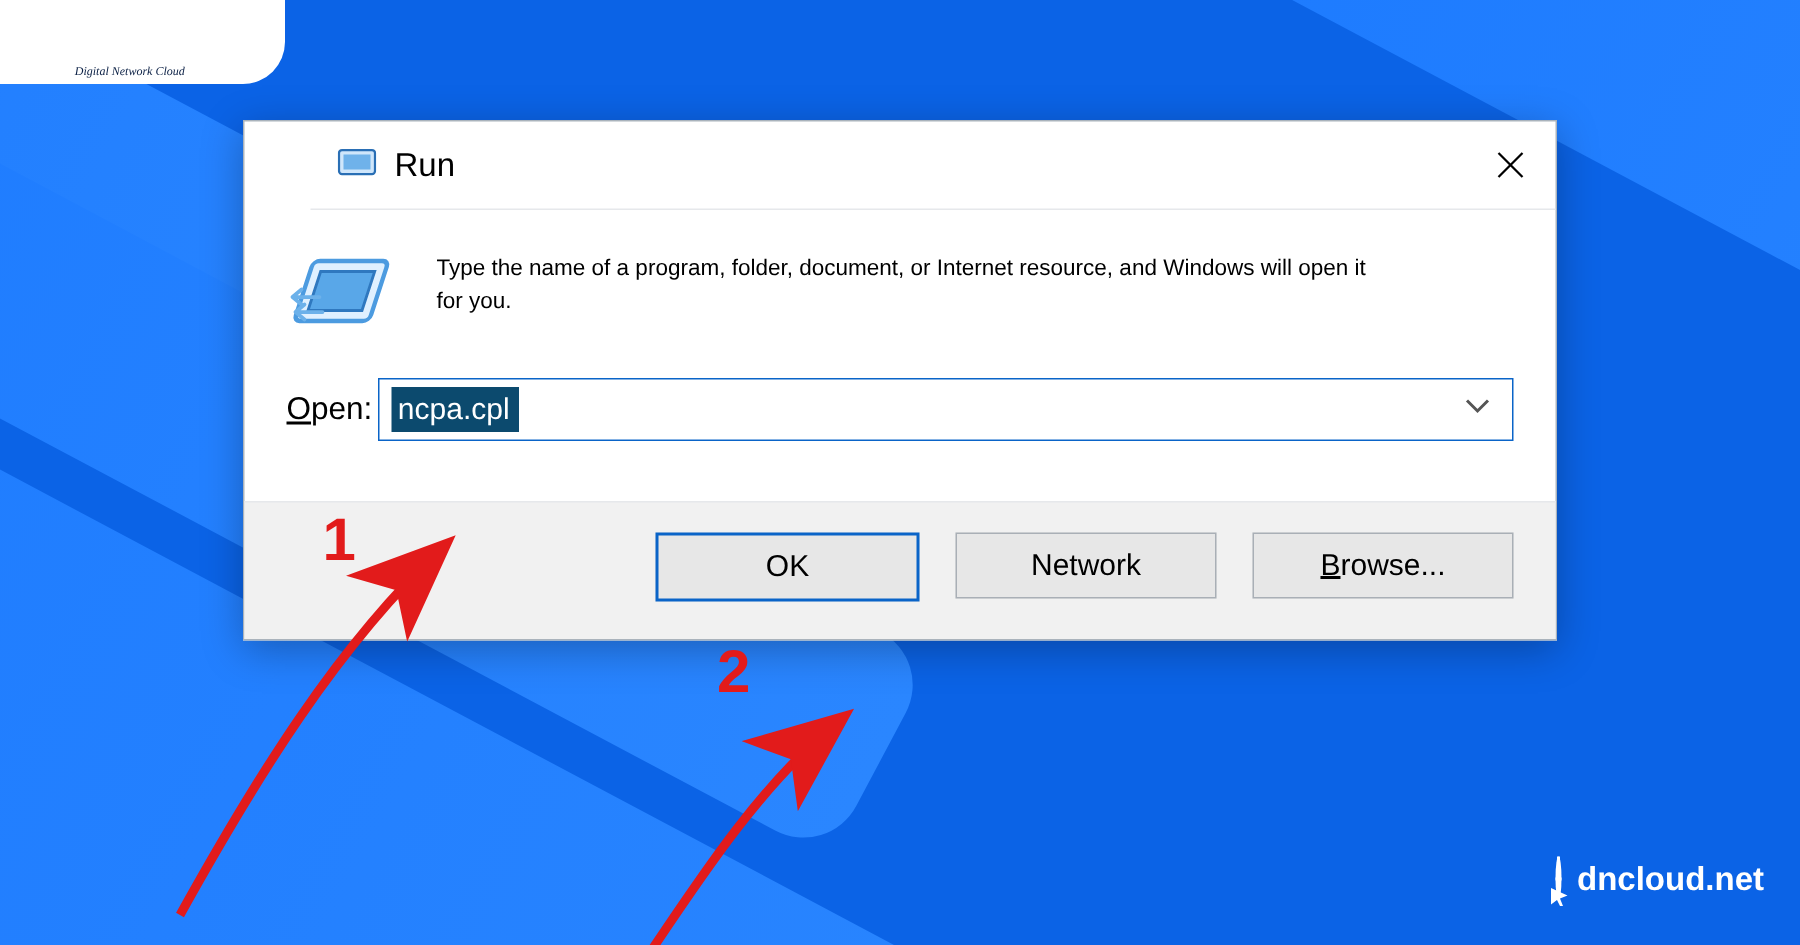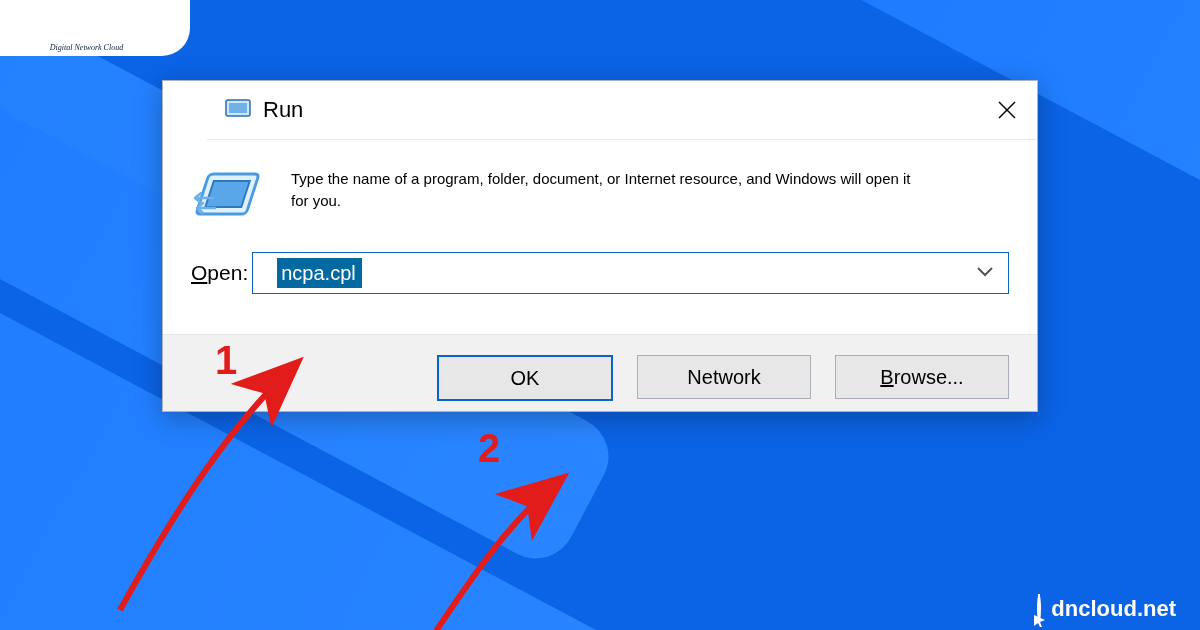--- a/index.html
+++ b/index.html
@@ -12,43 +12,43 @@
   .s4{width:900px;height:150px;left:-260px;top:220px;}
   .s5{width:900px;height:150px;left:-420px;top:30px;}
   
   .logo-pill{position:absolute;left:0;top:0;width:190px;height:56px;background:#fff;border-radius:0 0 28px 0;display:flex;align-items:center;justify-content:center;}
   .logo-text{font-weight:700;font-size:22px;color:#0a1f44;letter-spacing:0.5px;display:flex;align-items:center;}
   .logo-globe{display:inline-flex;width:22px;height:22px;border:2px solid #0b63e6;border-radius:50%;margin:0 1px;position:relative;color:#0b63e6;top:1px;}
   .logo-globe:before{content:"";position:absolute;left:50%;top:-2px;bottom:-2px;width:2px;background:#0b63e6;transform:translateX(-50%);}
   .logo-globe:after{content:"";position:absolute;top:50%;left:-2px;right:-2px;height:2px;background:#0b63e6;transform:translateY(-50%);}
   .logo-sub{position:absolute;left:0;right:17px;bottom:4px;text-align:center;font-size:8px;font-style:italic;color:#0a1f44;font-family:"Times New Roman",serif;}
   
-  .site{position:absolute;right:24px;bottom:8px;color:#fff;font-size:22px;font-weight:600;display:flex;align-items:center;gap:10px;}
+  .site{position:absolute;right:24px;bottom:31px;color:#fff;font-size:22px;font-weight:600;display:flex;align-items:center;gap:10px;}
   .site-globe{width:26px;height:26px;border:2px solid #fff;border-radius:50%;position:relative;}
   .site-globe:before{content:"";position:absolute;left:50%;top:-2px;bottom:-2px;width:2px;background:#fff;transform:translateX(-50%);}
   .site-globe:after{content:"";position:absolute;top:50%;left:-2px;right:-2px;height:2px;background:#fff;transform:translateY(-50%);}
   .site-cursor{position:absolute;right:-6px;bottom:-6px;}
   
   .dialog{position:absolute;left:162px;top:80px;width:874px;background:#fff;border:1px solid #aab3bc;box-shadow:0 6px 26px rgba(0,0,0,.28);}
   .titlebar{height:58px;display:flex;align-items:center;border-bottom:1px solid #e6e8eb;margin-left:44px;}
   .title-icon{margin:0 12px 0 18px;}
   .title-text{font-size:22px;color:#000;}
   .title-spacer{flex:1;}
   .close-btn{width:60px;height:58px;display:flex;align-items:center;justify-content:center;}
   .close-btn svg{stroke:#000;stroke-width:1.5;}
   .body{padding:28px 28px 10px 28px;display:flex;gap:26px;}
   .run-icon{flex:0 0 74px;display:flex;align-items:flex-start;justify-content:center;}
   .desc{font-size:15px;color:#000;line-height:1.45;max-width:640px;}
   .open-row{display:flex;align-items:center;gap:4px;padding:14px 28px 40px 28px;}
   .open-label{font-size:21px;color:#000;}
   .open-label u{text-decoration:underline;}
   .combo{flex:1;height:40px;border:1.5px solid #0a64c8;background:#fff;display:flex;align-items:center;position:relative;}
-  .combo-input{position:absolute;left:8px;top:5px;bottom:5px;padding:0 6px 0 4px;background:#0369a1;color:#fff;font-size:20px;display:flex;align-items:center;font-family:inherit;margin-left:16px;}
+  .combo-input{position:absolute;left:8px;top:5px;bottom:5px;padding:0 6px 0 4px;background:#0c4a6e;color:#fff;font-size:20px;display:flex;align-items:center;font-family:inherit;}
   .combo-chevron{position:absolute;right:14px;top:50%;transform:translateY(-50%);}
-  .footer{background:#f1f1f1;padding:20px 28px 10px;display:flex;justify-content:flex-end;gap:24px;border-top:1px solid #e6e8eb;}
+  .footer{background:#f1f1f1;padding:20px 28px 25px;display:flex;justify-content:flex-end;gap:24px;border-top:1px solid #e6e8eb;}
   .btn{width:172px;height:42px;border:1px solid #a9afb6;background:#e7e7e7;font-size:20px;color:#000;display:flex;align-items:center;justify-content:center;}
   .btn.primary{border:2.5px solid #0a64c8;}
   
   .anno-num{position:absolute;color:#e21b1b;font-weight:700;font-size:40px;font-family:Arial,sans-serif;}
   .n1{left:215px;top:338px;}
   .n2{left:478px;top:426px;}
   .arrowsvg{position:absolute;left:0;top:0;pointer-events:none;}
 </style>
 </head>
 <body>

